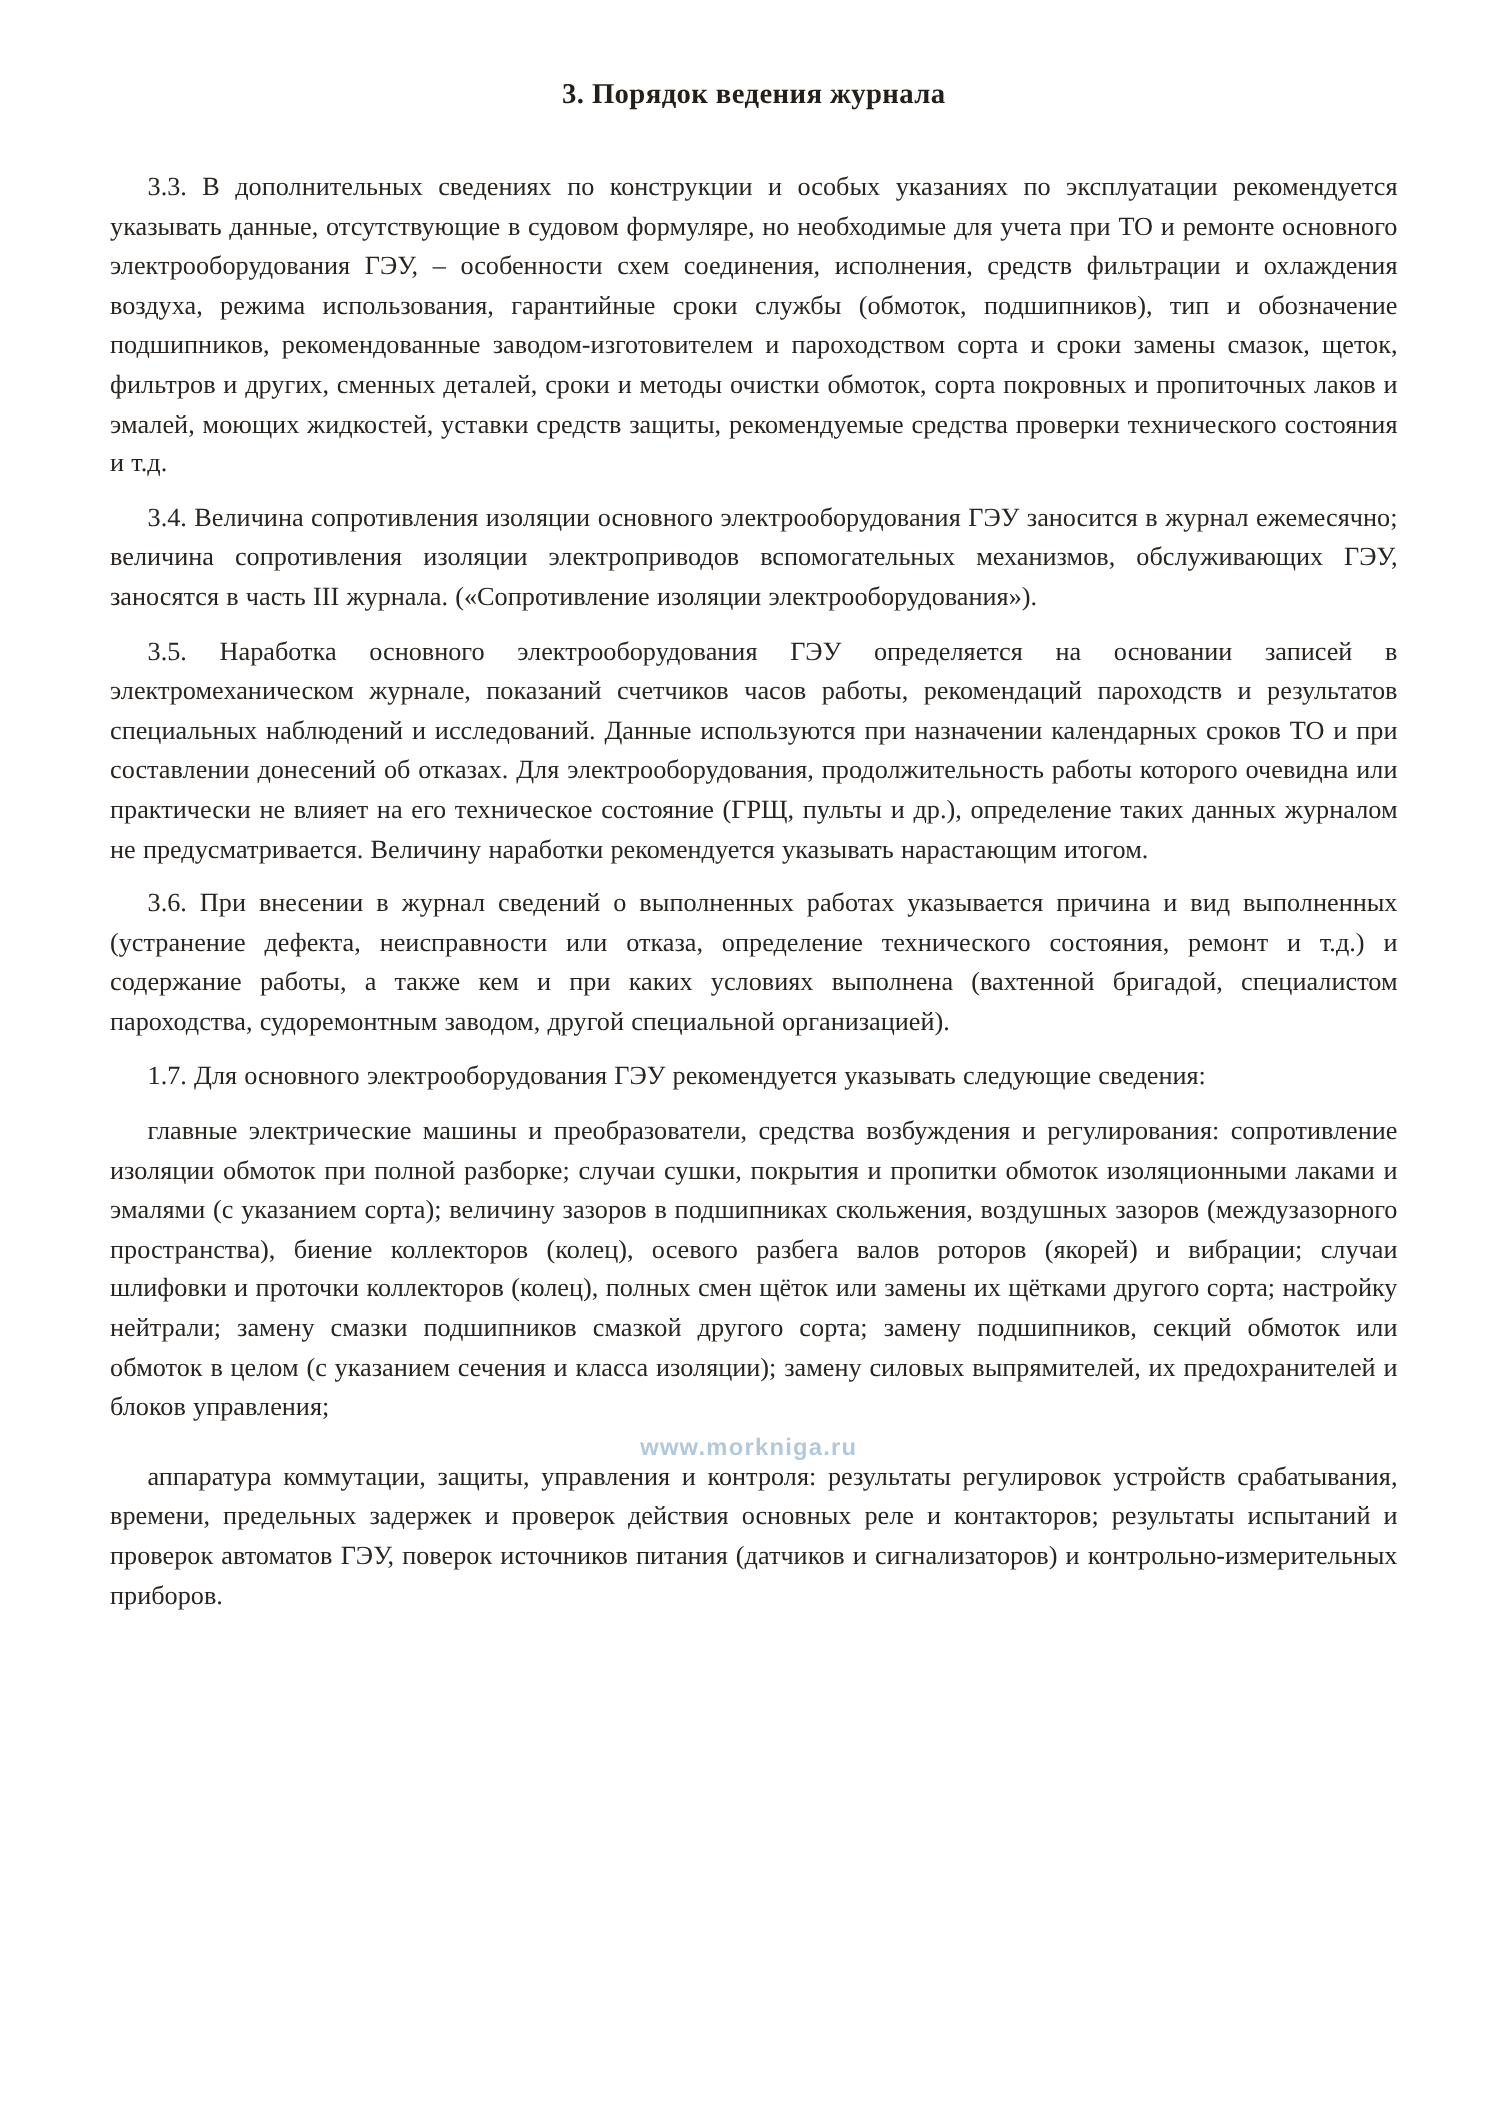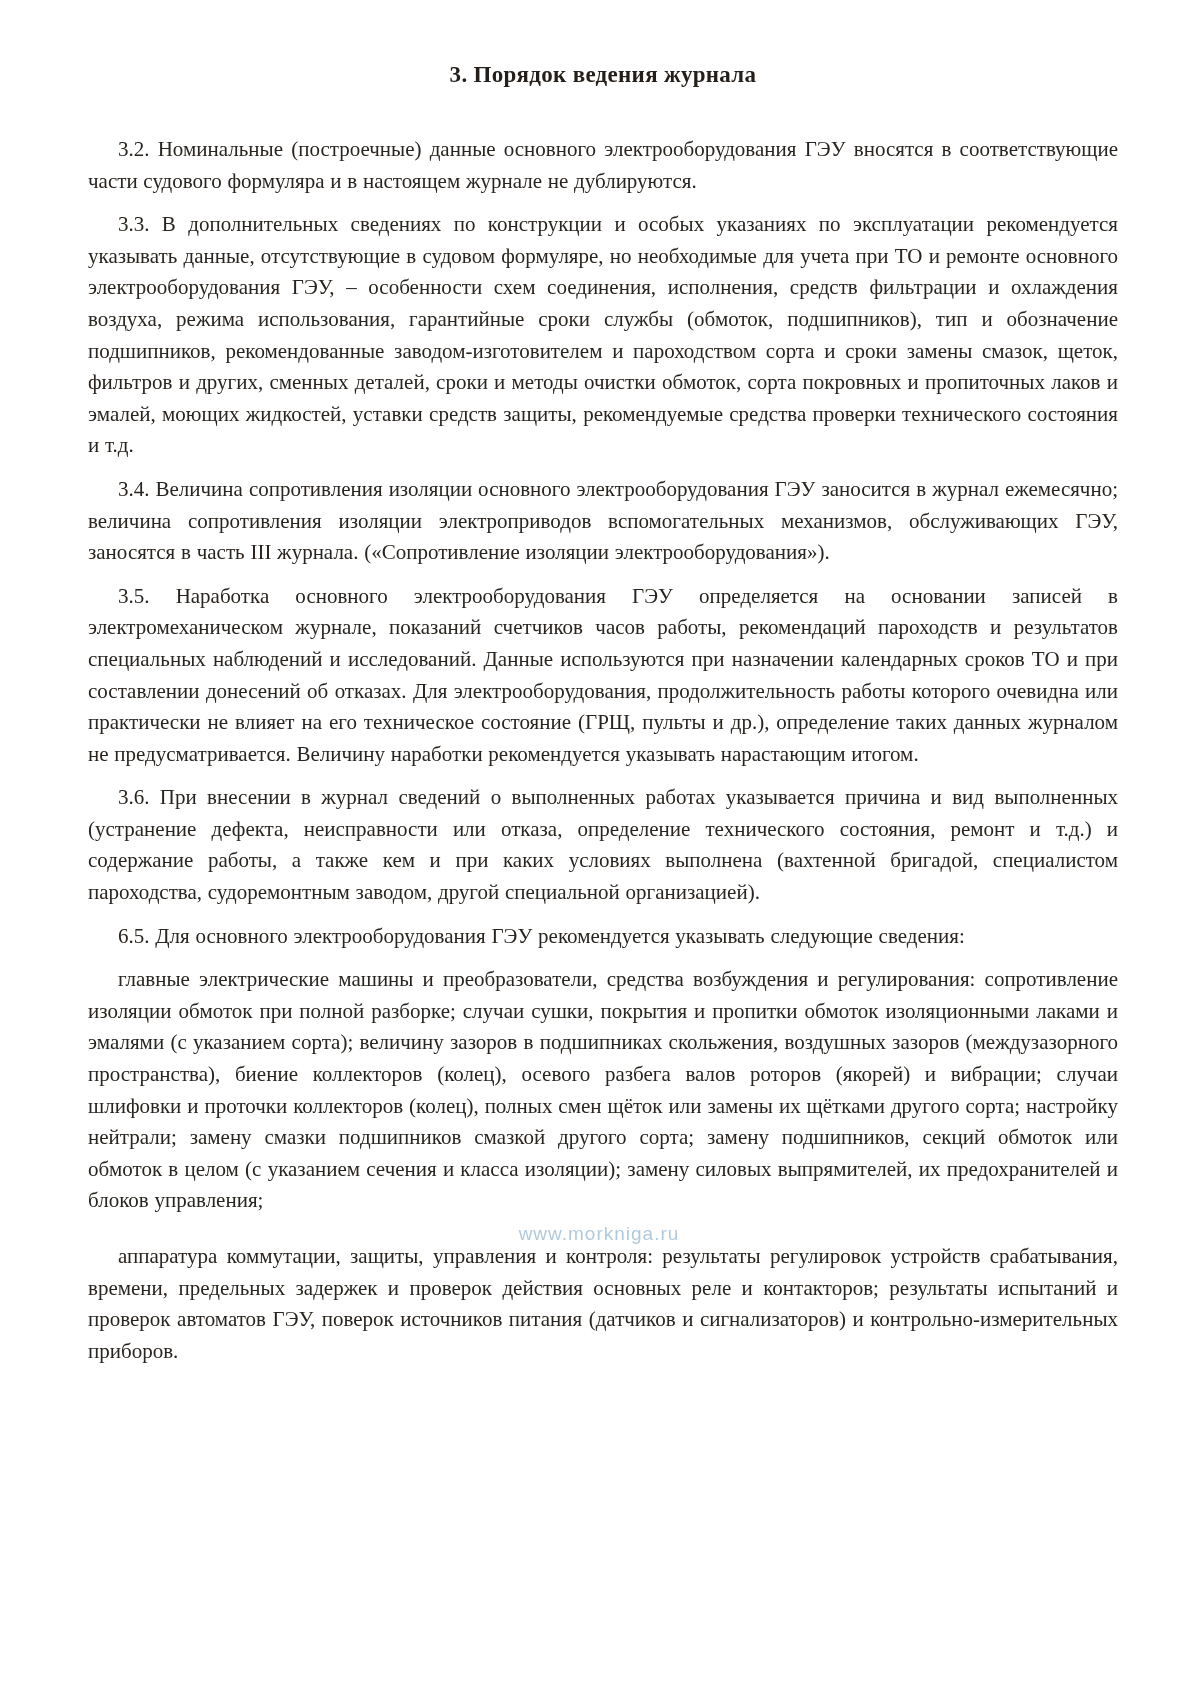--- a/index.html
+++ b/index.html
@@ -40,41 +40,40 @@
   }
   .watermark-row {
     height: 14px;
     overflow: visible;
     text-align: center;
     margin: -6px 0 4px 0;
   }
   .watermark {
     display: inline-block;
     font-family: "Liberation Sans", "DejaVu Sans", sans-serif;
-    font-weight: 400;
+    font-weight: 700;
     font-size: 19px;
     letter-spacing: 1px;
     color: #aac4d9;
     opacity: 0.9;
     transform: translateX(-4px);
   }
 </style>
 </head>
 <body>
 
 <div class="page">
 
   <h1 class="doc-title">3. Порядок ведения журнала</h1>
 
-  <p class="para">3.2. Номинальные (построечные) данные основного электрооборудования ГЭУ вносятся в соответствующие части судового формуляра и в настоящем журнале не дублируются.</p>
   <p class="para">3.3. В дополнительных сведениях по конструкции и особых указаниях по эксплуатации рекомендуется указывать данные, отсутствующие в судовом формуляре, но необходимые для учета при ТО и ремонте основного электрооборудования ГЭУ, – особенности схем соединения, исполнения, средств фильтрации и охлаждения воздуха, режима использования, гарантийные сроки службы (обмоток, подшипников), тип и обозначение подшипников, рекомендованные заводом-изготовителем и пароходством сорта и сроки замены смазок, щеток, фильтров и других, сменных деталей, сроки и методы очистки обмоток, сорта покровных и пропиточных лаков и эмалей, моющих жидкостей, уставки средств защиты, рекомендуемые средства проверки технического состояния и т.д.</p>
   <p class="para">3.4. Величина сопротивления изоляции основного электрооборудования ГЭУ заносится в журнал ежемесячно; величина сопротивления изоляции электроприводов вспомогательных механизмов, обслуживающих ГЭУ, заносятся в часть III журнала. («Сопротивление изоляции электрооборудования»).</p>
   <p class="para">3.5. Наработка основного электрооборудования ГЭУ определяется на основании записей в электромеханическом журнале, показаний счетчиков часов работы, рекомендаций пароходств и результатов специальных наблюдений и исследований. Данные используются при назначении календарных сроков ТО и при составлении донесений об отказах. Для электрооборудования, продолжительность работы которого очевидна или практически не влияет на его техническое состояние (ГРЩ, пульты и др.), определение таких данных журналом не предусматривается. Величину наработки рекомендуется указывать нарастающим итогом.</p>
   <p class="para">3.6. При внесении в журнал сведений о выполненных работах указывается причина и вид выполненных (устранение дефекта, неисправности или отказа, определение технического состояния, ремонт и т.д.) и содержание работы, а также кем и при каких условиях выполнена (вахтенной бригадой, специалистом пароходства, судоремонтным заводом, другой специальной организацией).</p>
-  <p class="para">6.5. Для основного электрооборудования ГЭУ рекомендуется указывать следующие сведения:</p>
+  <p class="para">1.7. Для основного электрооборудования ГЭУ рекомендуется указывать следующие сведения:</p>
   <p class="para">главные электрические машины и преобразователи, средства возбуждения и регулирования: сопротивление изоляции обмоток при полной разборке; случаи сушки, покрытия и пропитки обмоток изоляционными лаками и эмалями (с указанием сорта); величину зазоров в подшипниках скольжения, воздушных зазоров (междузазорного пространства), биение коллекторов (колец), осевого разбега валов роторов (якорей) и вибрации; случаи шлифовки и проточки коллекторов (колец), полных смен щёток или замены их щётками другого сорта; настройку нейтрали; замену смазки подшипников смазкой другого сорта; замену подшипников, секций обмоток или обмоток в целом (с указанием сечения и класса изоляции); замену силовых выпрямителей, их предохранителей и блоков управления;</p>
 
   <div class="watermark-row">
     <span class="watermark">www.morkniga.ru</span>
   </div>
 
   <p class="para">аппаратура коммутации, защиты, управления и контроля: результаты регулировок устройств срабатывания, времени, предельных задержек и проверок действия основных реле и контакторов; результаты испытаний и проверок автоматов ГЭУ, поверок источников питания (датчиков и сигнализаторов) и контрольно-измерительных приборов.</p>
 
 </div>
 

